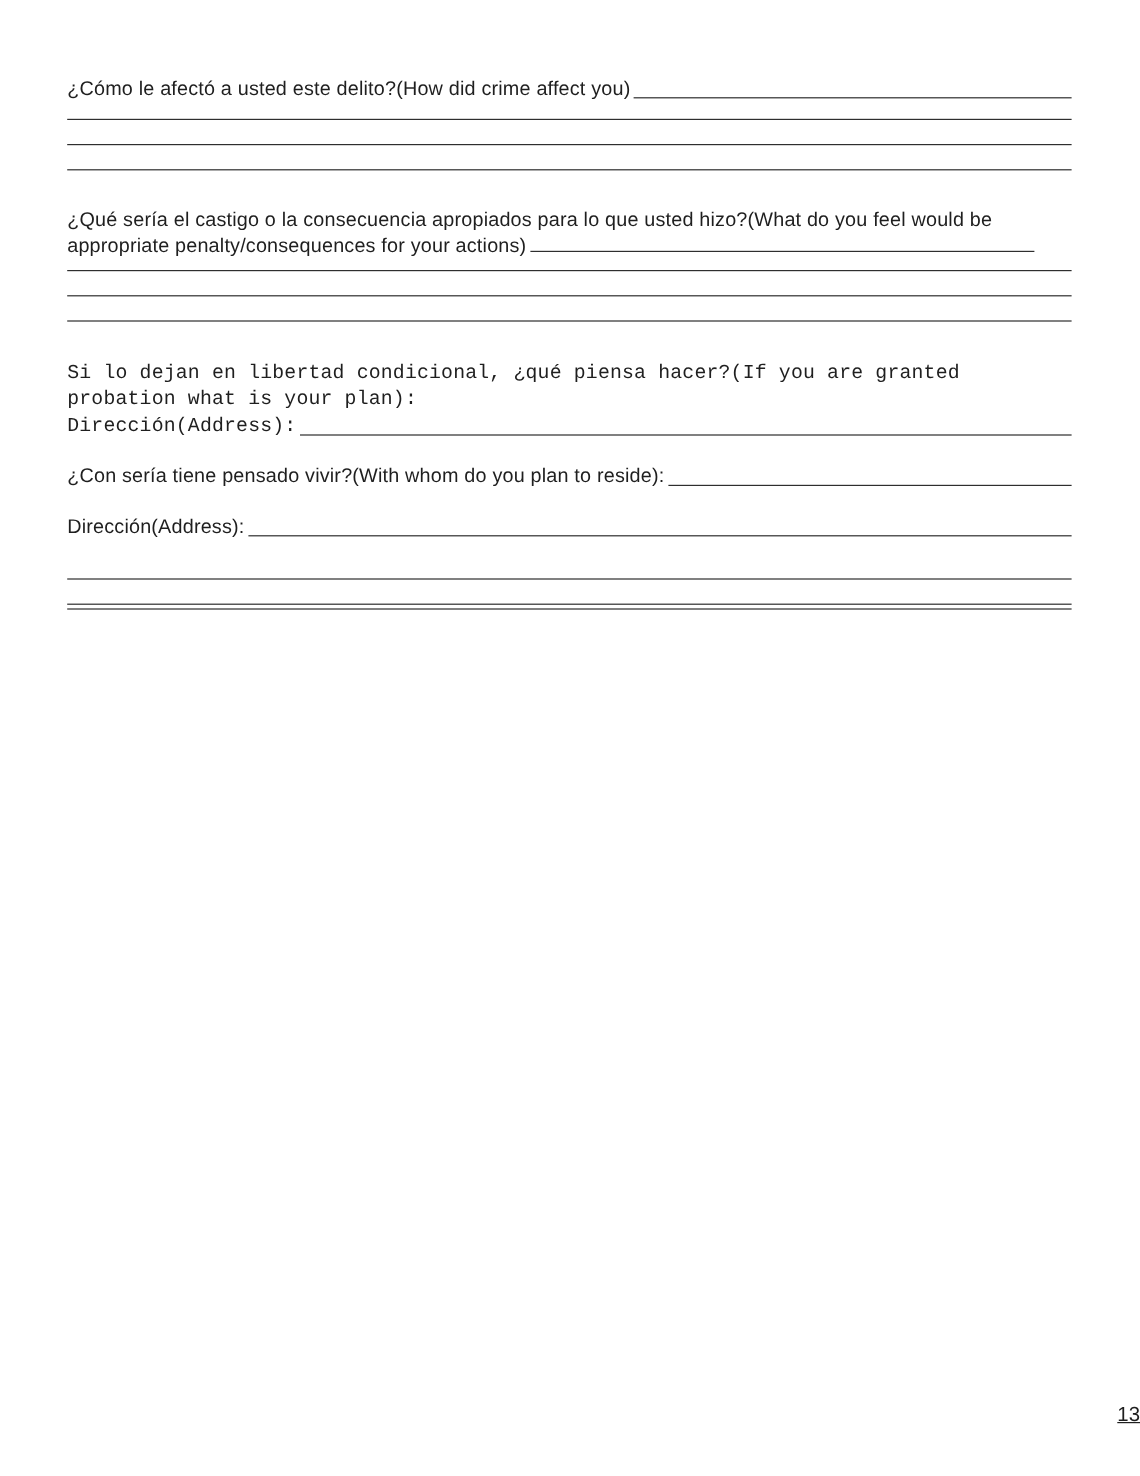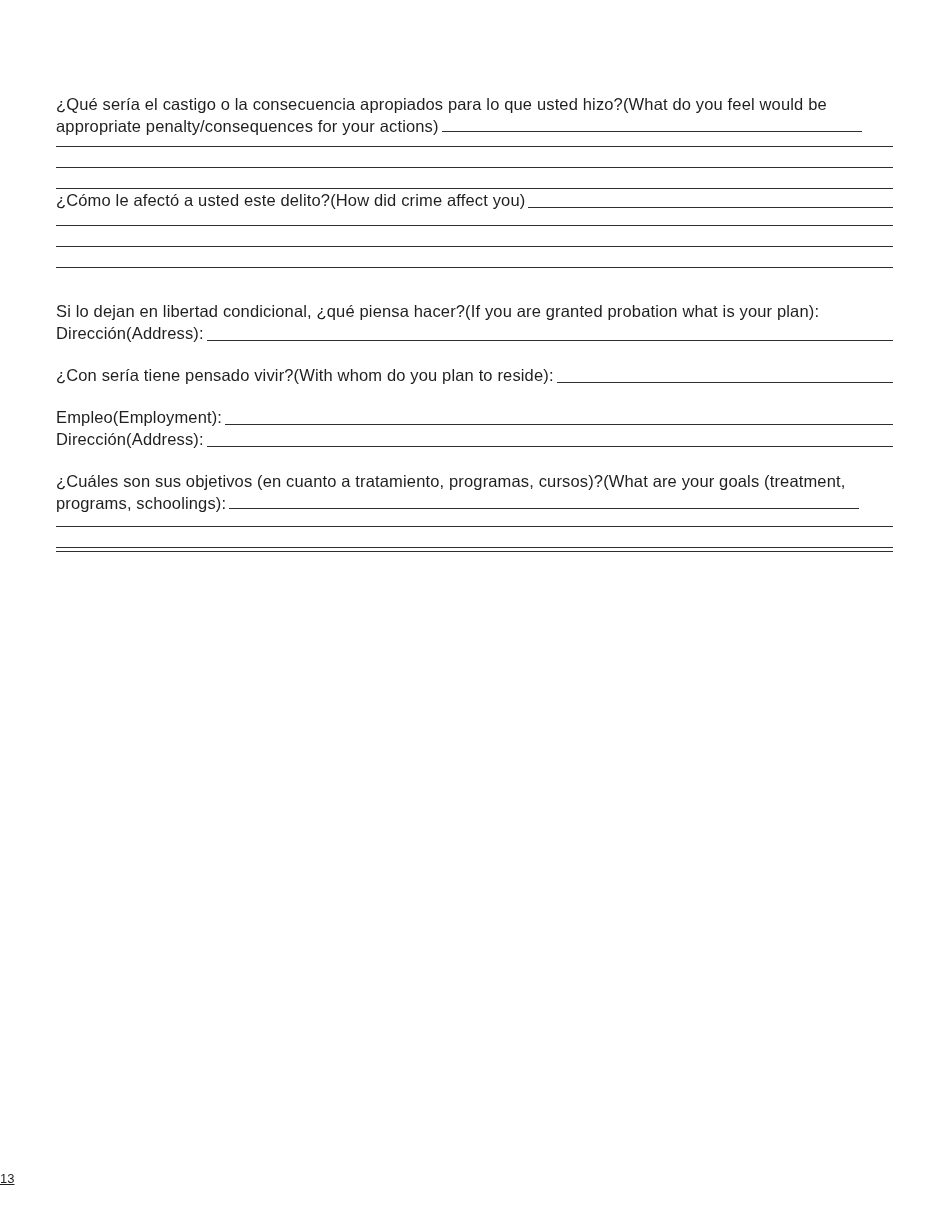--- a/index.html
+++ b/index.html
@@ -43,51 +43,51 @@
   }
   .w420 { width: 420px; }
   .w630 { width: 630px; }
   .blank { width: 100%; border-bottom: 1px solid #2e2e2e; }
   .bh10 { height: 10px; }
   .bh13 { height: 13px; }
   .bh15 { height: 15px; }
   .bh21 { height: 21px; }
   .dbl-rule { width: 100%; height: 4px; border-bottom: 1.6px solid #2e2e2e; }
   .mt30 { margin-top: 30px; }
-  .mt32 { margin-top: 32px; }
+  .mt32 { margin-top: 32px; font-family: Liberation Mono, monospace; }
   .mt20 { margin-top: 20px; }
   .page-number {
     position: absolute;
     bottom: 40px;
     left: 0;
     right: 0;
-    text-align: left;
-    font-size: 13px;
+    text-align: right;
+    font-size: 17px;
     letter-spacing: 0;
     text-decoration: underline;
   }
 </style>
 </head>
 <body>
 
 <div class="page">
 
-  <section class="q-block mt30">
-    <p><span>¿Qué sería el castigo o la consecuencia apropiados para lo que usted hizo?(What do you feel would be appropriate penalty/consequences for your actions)</span><span class="fill-inline w420"></span></p>
-    <div class="blank bh10"></div>
-    <div class="blank bh21"></div>
-    <div class="blank bh21"></div>
-  </section>
-
   <section class="q-block">
     <div class="row">
       <span class="label">¿Cómo le afectó a usted este delito?(How did crime affect you)</span>
       <span class="fill"></span>
     </div>
     <div class="blank bh15"></div>
+    <div class="blank bh21"></div>
+    <div class="blank bh21"></div>
+  </section>
+
+  <section class="q-block mt30">
+    <p><span>¿Qué sería el castigo o la consecuencia apropiados para lo que usted hizo?(What do you feel would be appropriate penalty/consequences for your actions)</span><span class="fill-inline w420"></span></p>
+    <div class="blank bh10"></div>
     <div class="blank bh21"></div>
     <div class="blank bh21"></div>
   </section>
 
   <section class="q-block mt32">
     <p>Si lo dejan en libertad condicional, ¿qué piensa hacer?(If you are granted probation what is your plan):</p>
     <div class="row">
       <span class="label">Dirección(Address):</span>
       <span class="fill"></span>
     </div>
@@ -95,31 +95,26 @@
 
   <section class="q-block mt20">
     <div class="row">
       <span class="label">¿Con sería tiene pensado vivir?(With whom do you plan to reside):</span>
       <span class="fill"></span>
     </div>
   </section>
 
   <section class="q-block mt20">
     <div class="row">
-      <span class="label">Empleo(Employment):</span>
-      <span class="fill"></span>
-    </div>
-    <div class="row">
       <span class="label">Dirección(Address):</span>
       <span class="fill"></span>
     </div>
   </section>
 
   <section class="q-block mt20">
-    <p><span>¿Cuáles son sus objetivos (en cuanto a tratamiento, programas, cursos)?(What are your goals (treatment, programs, schoolings):</span><span class="fill-inline w630"></span></p>
     <div class="blank bh13"></div>
     <div class="blank bh21"></div>
     <div class="dbl-rule"></div>
   </section>
 
   <div class="page-number">13</div>
 
 </div>
 
 </body></html>

